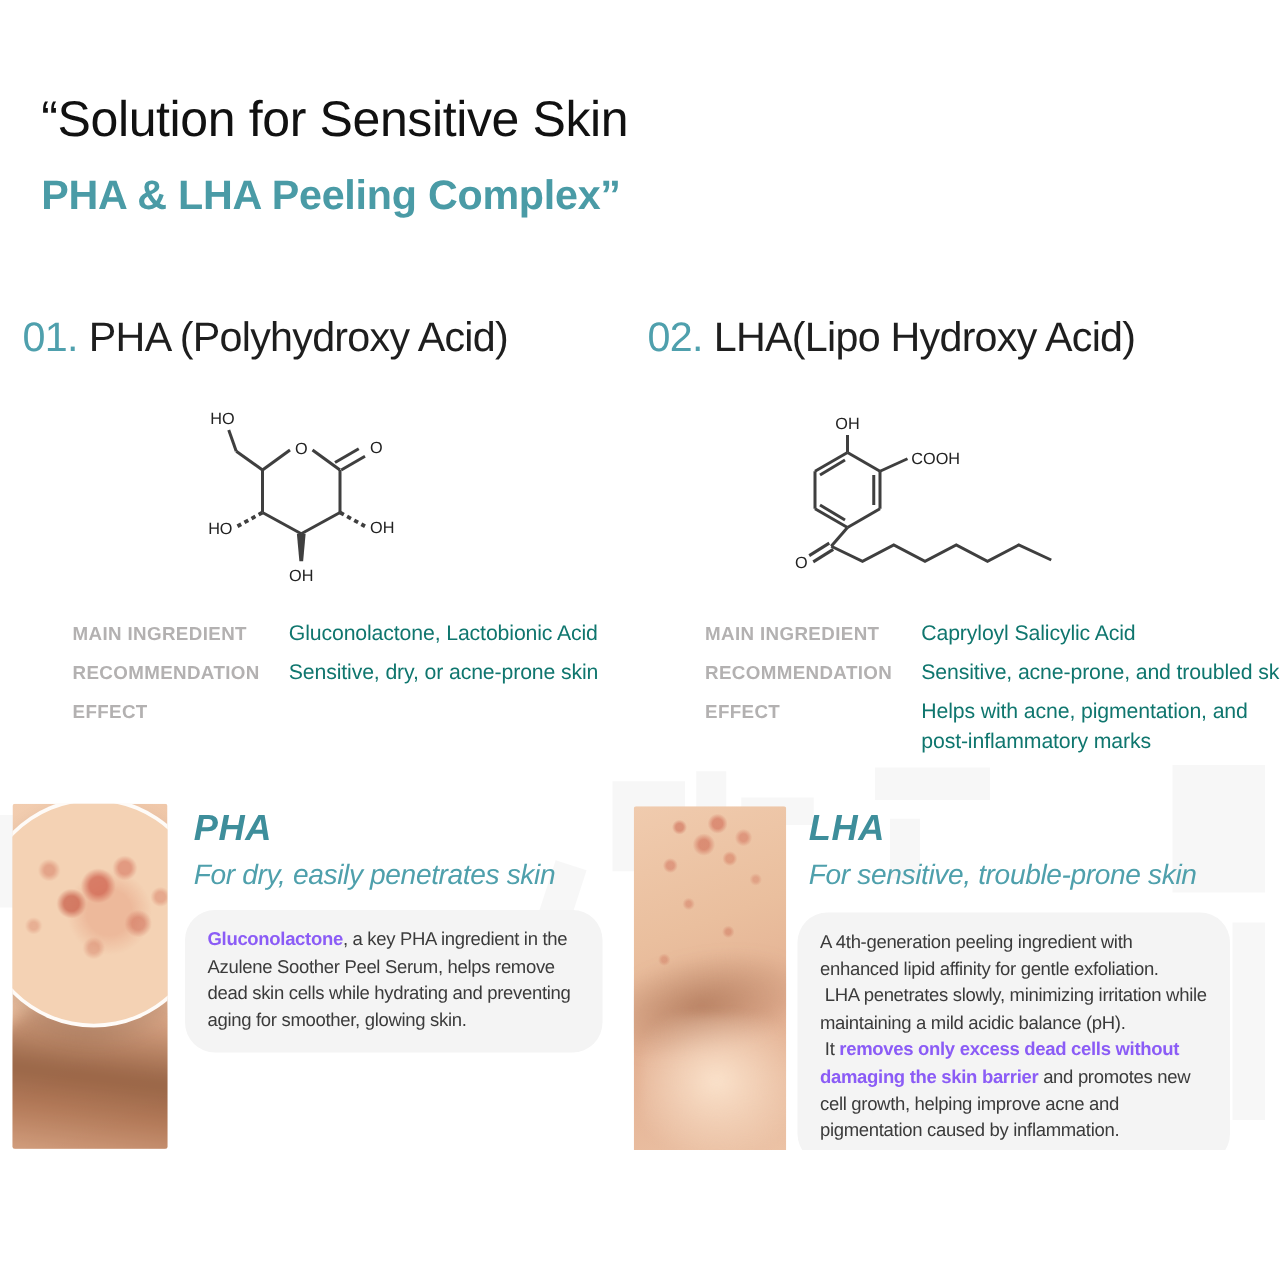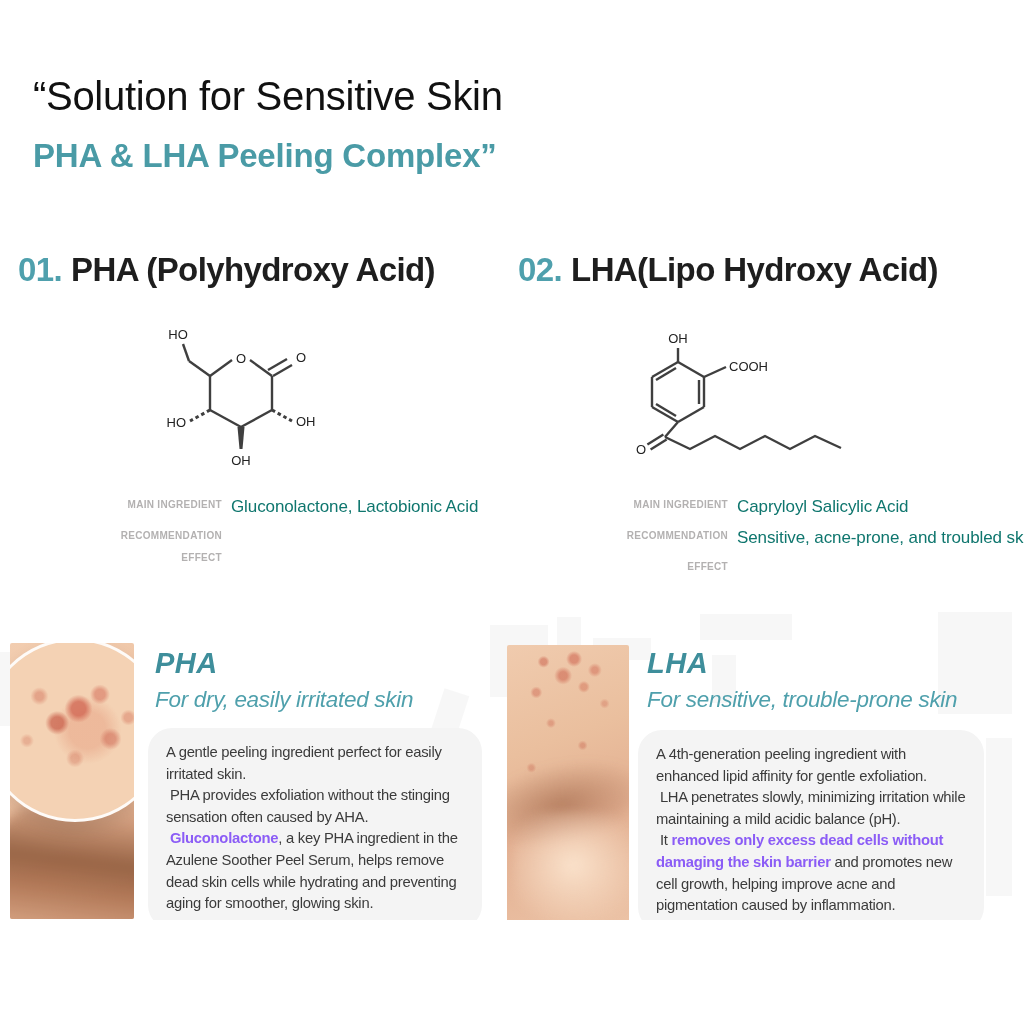--- a/index.html
+++ b/index.html
@@ -10,35 +10,35 @@
   
   .wm { position:absolute; background:#f0f0f0; opacity:.55; }
 
   
   .page-title { position:absolute; left:33px; top:74px; font-size:40px; font-weight:500;
                 color:#111111; letter-spacing:-0.3px; white-space:nowrap; }
   .page-subtitle { position:absolute; left:33px; top:137px; font-size:33px; font-weight:700;
                    color:#4A9BA6; letter-spacing:-0.2px; white-space:nowrap; }
 
   
-  .sec-heading { position:absolute; top:251px; font-size:33px; font-weight:700; color:#1E1E1E;
+  .sec-heading { position:absolute; top:251px; font-size:33px; font-weight:400; color:#1E1E1E;
                  letter-spacing:-0.6px; white-space:nowrap; }
   .sec-num { color:#4FA0AD; margin-right:9px; }
 
   
   .molecule { position:absolute; }
   .molecule line, .molecule polyline { stroke:#3F3F3F; stroke-width:2.4; fill:none; }
   .molecule .hash { stroke-dasharray:3.5,3; stroke-width:3; }
   .molecule polygon.wedge { fill:#3F3F3F; stroke:none; }
   .molecule text { font-size:13px; font-weight:500; fill:#222222; font-family:"Liberation Sans",sans-serif; }
 
   
   .specs { position:absolute; }
   .spec-row { display:flex; margin-bottom:7px; }
-  .spec-label { flex:none; width:164px; text-align:right; font-size:10px; font-weight:700;
+  .spec-label { flex:none; width:164px; text-align:left; font-size:15px; font-weight:700;
                 color:#B3B1B1; letter-spacing:.3px; padding-top:4px; }
   .spec-value { margin-left:9px; font-size:17px; color:#0f766e; line-height:1.42;
                 white-space:pre; letter-spacing:-0.1px; }
 
   
   .photo { position:absolute; overflow:hidden; border-radius:2px; }
   .photo-base { position:absolute; inset:0; }
   #photo-pha { left:10px; top:643px; width:124px; height:276px; }
   #photo-pha .photo-base { background:linear-gradient(155deg,#f2cdb0 0%,#ecc0a0 45%,#e2ad8c 100%); }
   .jaw-shadow { position:absolute; left:-25%; bottom:-12%; width:160%; height:58%;
@@ -155,53 +155,54 @@
     <text x="29" y="124" text-anchor="middle">O</text>
   </svg>
 
   <div class="specs" style="left:58px;top:495px;width:440px;">
     <div class="spec-row">
       <div class="spec-label">MAIN INGREDIENT</div>
       <div class="spec-value">Gluconolactone, Lactobionic Acid</div>
     </div>
     <div class="spec-row">
       <div class="spec-label">RECOMMENDATION</div>
+      <div class="spec-value">Sensitive, dry, or acne-prone skin</div>
     </div>
     <div class="spec-row">
       <div class="spec-label">EFFECT</div>
     </div>
   </div>
 
   <div class="specs" style="left:564px;top:495px;width:460px;">
     <div class="spec-row">
       <div class="spec-label">MAIN INGREDIENT</div>
       <div class="spec-value">Capryloyl Salicylic Acid</div>
     </div>
     <div class="spec-row">
       <div class="spec-label">RECOMMENDATION</div>
       <div class="spec-value">Sensitive, acne-prone, and troubled skin</div>
     </div>
     <div class="spec-row">
       <div class="spec-label">EFFECT</div>
+      <div class="spec-value">Helps with acne, pigmentation, and
+post-inflammatory marks</div>
     </div>
   </div>
 
   <div class="photo" id="photo-pha">
     <div class="photo-base"></div>
     <div class="jaw-shadow"></div>
     <div class="circle-zoom"></div>
   </div>
   <div class="card-head" style="left:155px;top:647px;">
     <div class="card-name">PHA</div>
-    <div class="card-tagline">For dry, easily irritated skin</div>
+    <div class="card-tagline">For dry, easily penetrates skin</div>
   </div>
   <div class="card" style="left:148px;top:728px;width:334px;">
-    <div class="card-body"><span>A gentle peeling ingredient perfect for easily irritated skin.
- PHA provides exfoliation without the stinging sensation often caused by AHA.
- </span><span class="seg-accent">Gluconolactone</span><span>, a key PHA ingredient in the Azulene Soother Peel Serum, helps remove dead skin cells while hydrating and preventing aging for smoother, glowing skin.</span></div>
+    <div class="card-body"><span class="seg-accent">Gluconolactone</span><span>, a key PHA ingredient in the Azulene Soother Peel Serum, helps remove dead skin cells while hydrating and preventing aging for smoother, glowing skin.</span></div>
   </div>
 
   <div class="photo" id="photo-lha">
     <div class="photo-base"></div>
     <div class="cheek-shadow"></div>
     <div class="chin-light"></div>
     <div class="spots-lha"></div>
   </div>
   <div class="card-head" style="left:647px;top:647px;">
     <div class="card-name">LHA</div>

